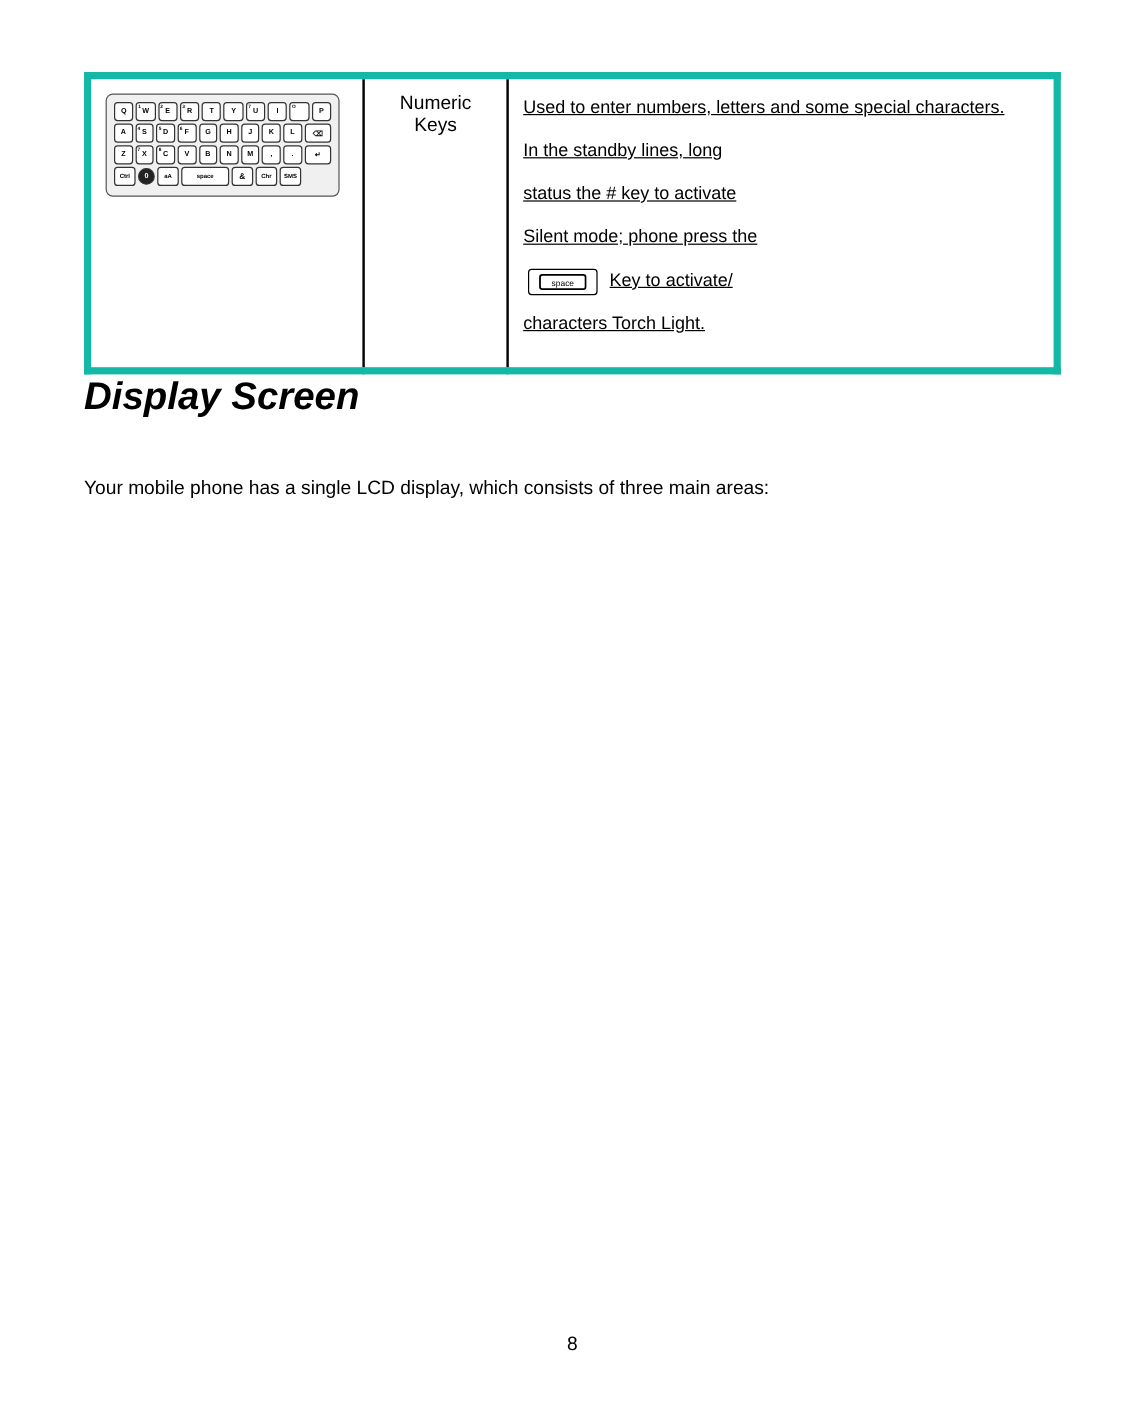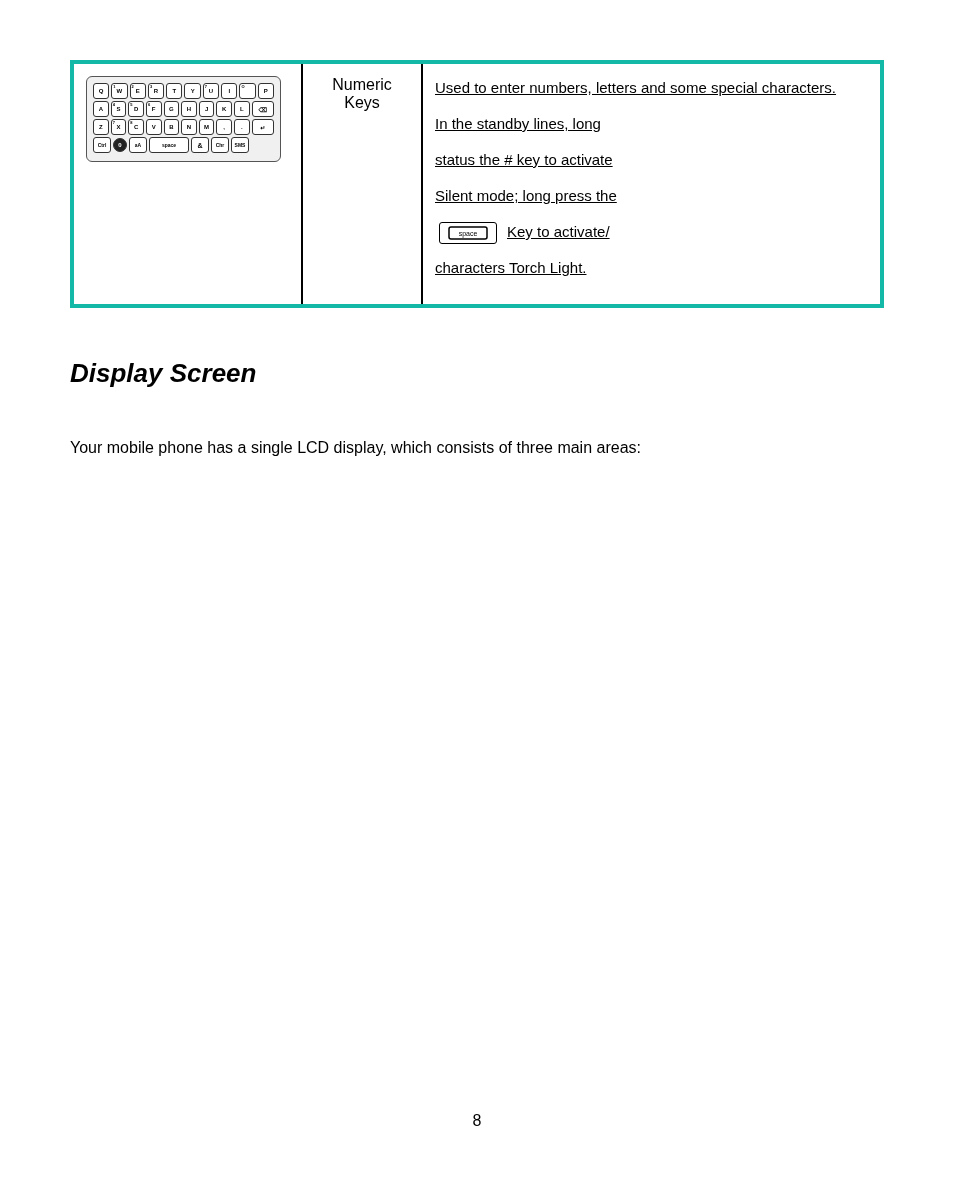--- a/index.html
+++ b/index.html
@@ -22,22 +22,21 @@
       min-height: 1190px;
       padding: 60px 70px 60px 70px;
       display: flex;
       flex-direction: column;
     }
 
     
     .keyboard-table {
       width: 100%;
       border-collapse: collapse;
-      border: 4px solid #14b8a6;
-      margin-bottom: 50px;
+      border: 6px solid #14b8a6;
     }
 
     .keyboard-table td {
       border: 2px solid #000;
       padding: 12px;
       vertical-align: top;
     }
 
     .keyboard-image-cell {
       width: 230px;
@@ -116,21 +115,21 @@
       font-size: 9px;
       padding: 2px 8px;
       margin: 0 4px;
       vertical-align: middle;
       min-width: 55px;
       height: 22px;
     }
 
     
     .section-title {
-      font-size: 26px;
+      font-size: 32px;
       font-weight: bold;
       font-style: italic;
     }
 
     .body-paragraph {
       font-size: 16px;
       line-height: 1.9;
       text-align: justify;
       margin-bottom: 24px;
       margin-top: 44px;
@@ -219,21 +218,21 @@
         <div class="desc-line">
           <span>Used  to  enter  numbers, letters  and  some  special characters.</span>
         </div>
         <div class="desc-line">
           <span>In  the  standby  lines,  long</span>
         </div>
         <div class="desc-line">
           <span>status  the  #  key  to  activate</span>
         </div>
         <div class="desc-line">
-          <span>Silent  mode;  long  press  the</span>
+          <span>Silent  mode;  phone  press  the</span>
         </div>
         <div class="desc-line" style="display:flex; align-items:flex-end; gap:6px;">
           <span class="space-key-inline">
             <svg width="40" height="14" viewBox="0 0 40 14">
               <rect x="1" y="1" width="38" height="12" rx="2" fill="white" stroke="black" stroke-width="1.5"></rect>
               <text x="20" y="10" text-anchor="middle" font-size="7" font-family="Arial" fill="black">space</text>
             </svg>
           </span>
           <span>Key  to  activate/</span>
         </div>

